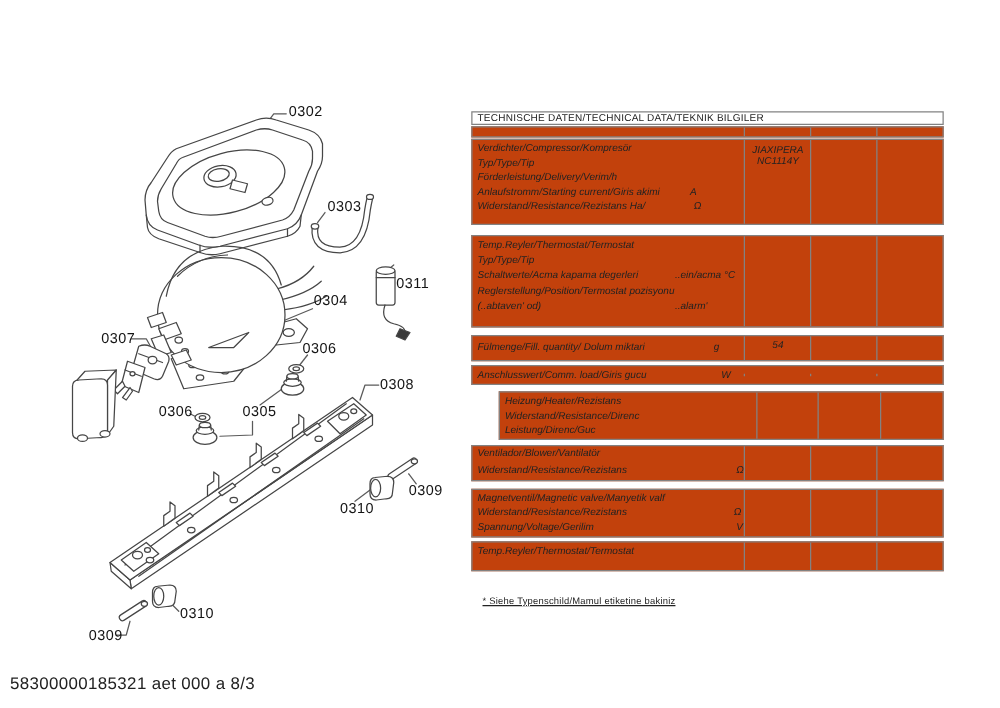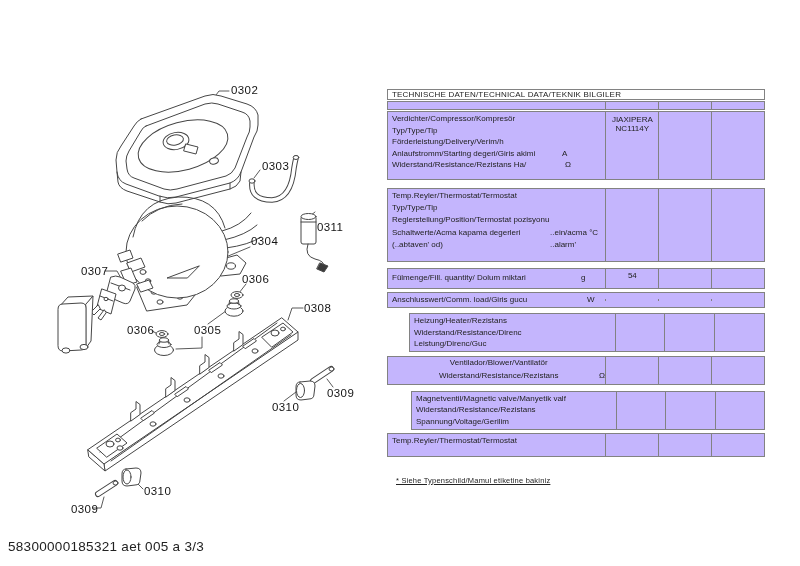--- a/index.html
+++ b/index.html
@@ -9,29 +9,30 @@
     font-family:"Liberation Sans", sans-serif;
     color:#1c1c1c;
   }
   #stage{position:absolute;inset:0;width:800px;height:566px;}
   svg#art{position:absolute;left:0;top:0;}
   .plabel{
     position:absolute;font-size:11.5px;letter-spacing:.4px;color:#141414;
     white-space:nowrap;line-height:11px;
   }
   
-  #tech-table{position:absolute;left:387px;top:89px;width:378px;box-sizing:border-box;}
+  #tech-table{position:absolute;left:377px;top:89px;width:378px;box-sizing:border-box;}
   #tech-table *{box-sizing:border-box;}
   .t-title{
     border:1px solid #828282;height:11px;font-size:8px;line-height:9px;
     padding-left:4px;letter-spacing:.2px;color:#222;white-space:nowrap;overflow:hidden;
   }
   .t-block{
     border:1px solid #828282;display:flex;align-items:stretch;position:relative;
-    background:#c4b5fd;
+    background:#c2410c;
+    font-style:italic;
   }
   .t-labelcell{width:218px;position:relative;padding:2px 0 0 4px;overflow:hidden;}
   .t-row{position:relative;font-size:8px;white-space:nowrap;color:#222;}
   .t-seg{position:absolute;top:0;white-space:nowrap;}
   .t-vcell{
     width:53px;border-left:1px solid #828282;font-size:8px;color:#222;
     text-align:center;padding-top:2px;line-height:9px;
   }
   .t-vcell.wrap{white-space:normal;padding-top:3px;}
   .t-footnote{font-size:7.5px;color:#222;margin-top:19px;padding-left:9px;letter-spacing:.2px;white-space:nowrap;text-decoration:underline;}
@@ -226,33 +227,33 @@
           <div class="t-labelcell" style="padding-top: 2px;"></div>
           <div class="t-vcell"></div>
           <div class="t-vcell"></div>
           <div class="t-vcell"></div>
         </div>
         <div class="t-block" style="min-height: 69px; margin-top: 1px;">
           <div class="t-labelcell" style="padding-top: 2px;">
             <div class="t-row" style="height: 11.5px;"><span>Verdichter/Compressor/Kompresör</span></div>
             <div class="t-row" style="height: 11.5px;"><span>Typ/Type/Tip</span></div>
             <div class="t-row" style="height: 11.5px;"><span>Förderleistung/Delivery/Verim/h</span></div>
-            <div class="t-row" style="height: 11.5px;"><span>Anlaufstromm/Starting degeri/Giris akimi</span><span class="t-seg" style="left: 170px;">A</span></div>
+            <div class="t-row" style="height: 11.5px;"><span>Anlaufstromm/Starting current/Giris akimi</span><span class="t-seg" style="left: 170px;">A</span></div>
             <div class="t-row" style="height: 11.5px;"><span>Widerstand/Resistance/Rezistans Ha/</span><span class="t-seg" style="left: 173px;">Ω</span></div>
           </div>
           <div class="t-vcell wrap">JIAXIPERA NC1114Y</div>
           <div class="t-vcell"></div>
           <div class="t-vcell"></div>
         </div>
         <div class="t-block" style="min-height: 74px; margin-top: 8px;">
           <div class="t-labelcell" style="padding-top: 2px;">
             <div class="t-row" style="height: 12.2px;"><span>Temp.Reyler/Thermostat/Termostat</span></div>
             <div class="t-row" style="height: 12.2px;"><span>Typ/Type/Tip</span></div>
+            <div class="t-row" style="height: 12.2px;"><span>Schaltwerte/Acma kapama degerleri</span><span class="t-seg" style="left: 158px;">..ein/acma °C</span></div>
             <div class="t-row" style="height: 12.2px;"><span>Reglerstellung/Position/Termostat  pozisyonu</span></div>
-            <div class="t-row" style="height: 12.2px;"><span>Schaltwerte/Acma kapama degerleri</span><span class="t-seg" style="left: 158px;">..ein/acma °C</span></div>
             <div class="t-row" style="height: 12.2px;"><span>(..abtaven' od)</span><span class="t-seg" style="left: 158px;">..alarm'</span></div>
           </div>
           <div class="t-vcell"></div>
           <div class="t-vcell"></div>
           <div class="t-vcell"></div>
         </div>
         <div class="t-block" style="min-height: 21px; margin-top: 6px;">
           <div class="t-labelcell" style="padding-top: 4px;">
             <div class="t-row" style="height: 12px;"><span>Fülmenge/Fill. quantity/ Dolum miktari</span><span class="t-seg" style="left: 145px; margin-top: 35px;">R600</span><span class="t-seg" style="left: 189px;">g</span></div>
           </div>
@@ -272,29 +273,29 @@
           <div class="t-labelcell" style="padding-top: 2px;">
             <div class="t-row" style="height: 11.6px;"><span>Heizung/Heater/Rezistans</span></div>
             <div class="t-row" style="height: 11.6px;"><span>Widerstand/Resistance/Direnc</span><span class="t-seg" style="left: 207px;">Ω</span></div>
             <div class="t-row" style="height: 11.6px;"><span>Leistung/Direnc/Guc</span><span class="t-seg" style="left: 206px;">W</span></div>
           </div>
           <div class="t-vcell"></div>
           <div class="t-vcell"></div>
           <div class="t-vcell"></div>
         </div>
         <div class="t-block" style="min-height: 27px; margin-top: 4px;">
-          <div class="t-labelcell" style="padding-top: 1px; text-align: center;">
+          <div class="t-labelcell" style="padding-top: 1px;">
             <div class="t-row" style="height: 13px;"><span>Ventilador/Blower/Vantilatör</span></div>
             <div class="t-row" style="height: 13px;"><span>Widerstand/Resistance/Rezistans</span><span class="t-seg" style="left: 207px;">Ω</span></div>
           </div>
           <div class="t-vcell"></div>
           <div class="t-vcell"></div>
           <div class="t-vcell"></div>
         </div>
-        <div class="t-block" style="min-height: 36px; margin-top: 6px; margin-left: 24px;">
+        <div class="t-block" style="min-height: 36px; margin-top: 6px;">
           <div class="t-labelcell" style="padding-top: 2px;">
             <div class="t-row" style="height: 11.6px;"><span>Magnetventil/Magnetic valve/Manyetik valf</span></div>
             <div class="t-row" style="height: 11.6px;"><span>Widerstand/Resistance/Rezistans</span><span class="t-seg" style="left: 205px;">Ω</span></div>
             <div class="t-row" style="height: 11.6px;"><span>Spannung/Voltage/Gerilim</span><span class="t-seg" style="left: 207px;">V</span></div>
           </div>
           <div class="t-vcell"></div>
           <div class="t-vcell"></div>
           <div class="t-vcell"></div>
         </div>
         <div class="t-block" style="min-height: 24px; margin-top: 3px;">
@@ -302,14 +303,14 @@
             <div class="t-row" style="height: 12px;"><span>Temp.Reyler/Thermostat/Termostat</span></div>
           </div>
           <div class="t-vcell"></div>
           <div class="t-vcell"></div>
           <div class="t-vcell"></div>
         </div>
       </div>
     <div class="t-footnote">* Siehe Typenschild/Mamul etiketine bakiniz</div>
   </div>
 
-  <div id="doc-footer">58300000185321 aet 005 a 3/3</div>
+  <div id="doc-footer">58300000185321 aet 000 a 8/3</div>
 </div>
 
 </body></html>

